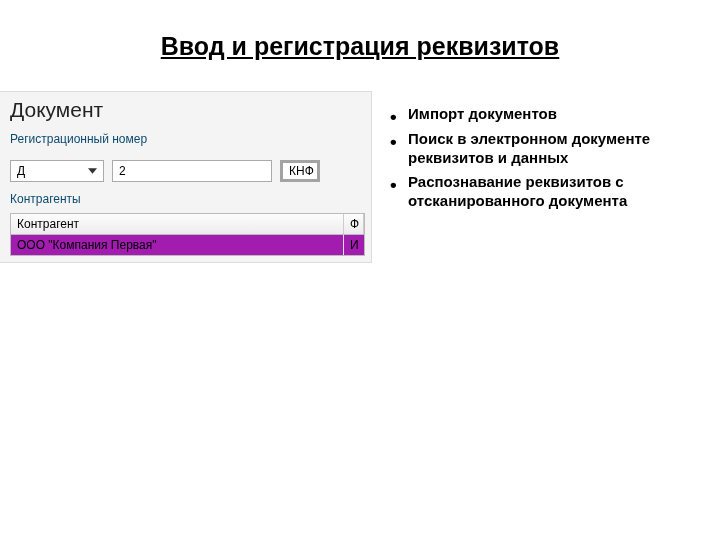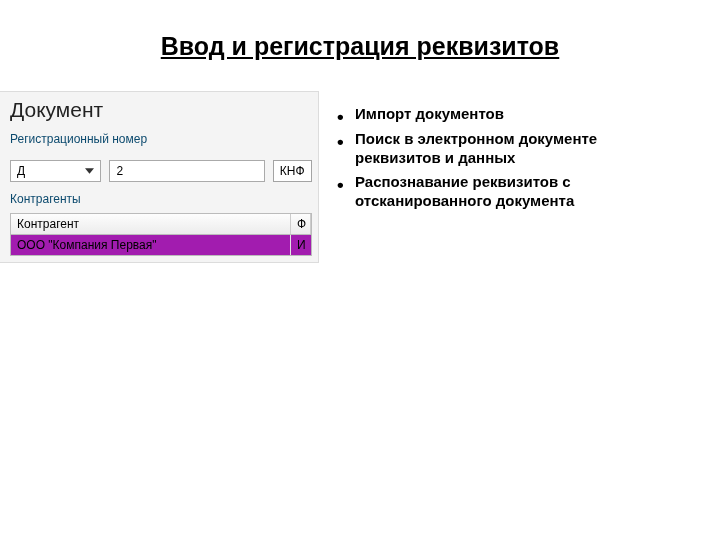--- a/index.html
+++ b/index.html
@@ -18,21 +18,21 @@
     padding-top: 32px;
     padding-bottom: 24px;
     color: #000;
   }
   .content {
     display: flex;
     gap: 14px;
     padding: 0 0 0 0;
   }
   .panel {
-    width: 319px;
+    width: 372px;
     background: #f4f4f4;
     border: 1px solid #dcdcdc;
     border-left: none;
     padding: 6px 6px 6px 10px;
     margin-top: 6px;
   }
   .panel-title {
     font-size: 21px;
     font-weight: normal;
     color: #222;
@@ -74,21 +74,21 @@
     border: 1px solid #aaa;
     height: 22px;
     font-size: 12px;
     padding: 0 6px;
     display: flex;
     align-items: center;
     width: 160px;
   }
   .txt-small {
     background: #fff;
-    border: 1px solid #a3a3a3;
+    border: 3px solid #a3a3a3;
     height: 22px;
     font-size: 12px;
     padding: 0 6px;
     display: flex;
     align-items: center;
     width: 40px;
     text-align: right;
   }
   .section-label {
     font-size: 12px;

